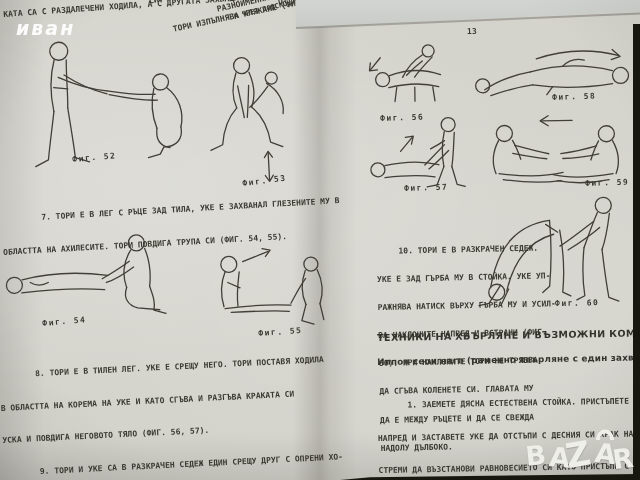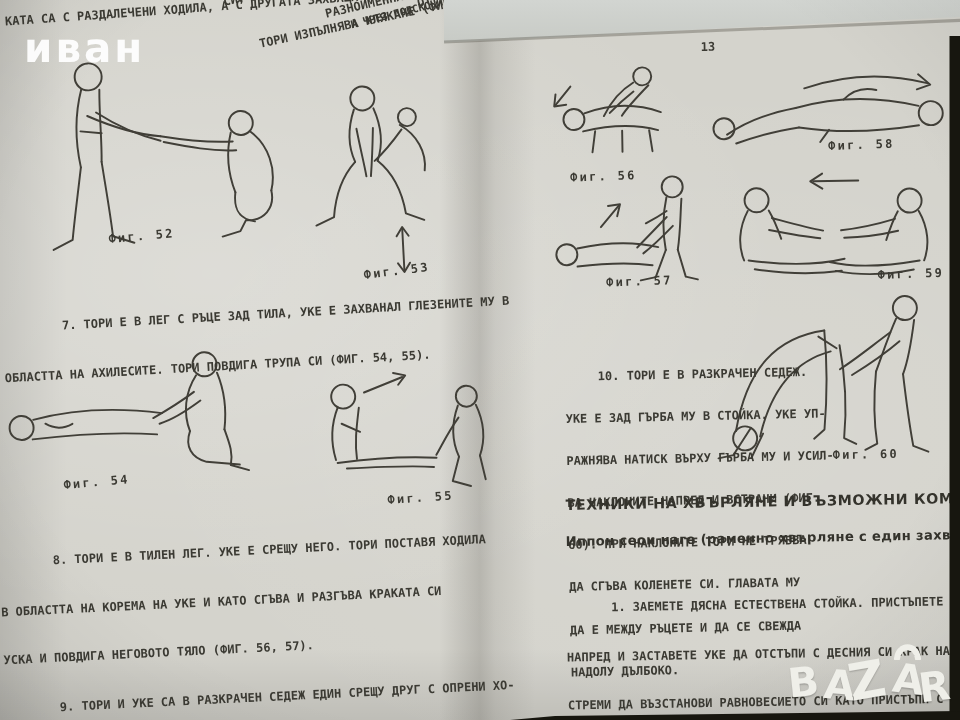--- a/index.html
+++ b/index.html
@@ -37,22 +37,22 @@
   .frag{font-size:8px;}
   .heading{position:absolute;font-family:"DejaVu Sans", sans-serif;font-weight:bold;
       color:#34332c;transform-origin:left top;z-index:2;white-space:pre;}
 
   
   svg.fig{position:absolute;z-index:1;transform-origin:left top;}
   svg.fig g{stroke:#413f38;fill:none;stroke-width:1.3;stroke-linecap:round;stroke-linejoin:round;}
 
   
   .wm-name{position:absolute;left:16px;top:17px;z-index:7;
-    font-family:"DejaVu Sans", sans-serif;font-weight:900;font-size:27px;letter-spacing:2px;
-    color:rgba(255,255,255,0.93);}
+    font-family:"DejaVu Sans", sans-serif;font-weight:900;font-size:19px;letter-spacing:2px;
+    color:rgba(255,255,255,0.93);font-style:italic;}
   .wm-bazar{position:absolute;left:527px;top:433px;z-index:7;white-space:nowrap;}
   .wm-bazar span{display:inline-block;font-family:"DejaVu Sans", sans-serif;font-weight:900;
     font-size:27px;color:#efefe9;text-shadow:0 1px 1px rgba(0,0,0,0.18);transform-origin:center bottom;}
   .wm-bazar span:nth-child(1){transform:rotate(-6deg);}
   .wm-bazar span:nth-child(2){transform:rotate(5deg) translateY(2px);}
   .wm-bazar span:nth-child(3){font-size:34px;transform:rotate(-10deg) translateY(1px);}
   .wm-bazar span:nth-child(4){transform:rotate(7deg) translateY(-2px);}
   .wm-bazar span:nth-child(5){transform:rotate(-7deg) translateY(3px);}
   .wm-handle{position:absolute;left:68px;top:-7px;}
 </style>

